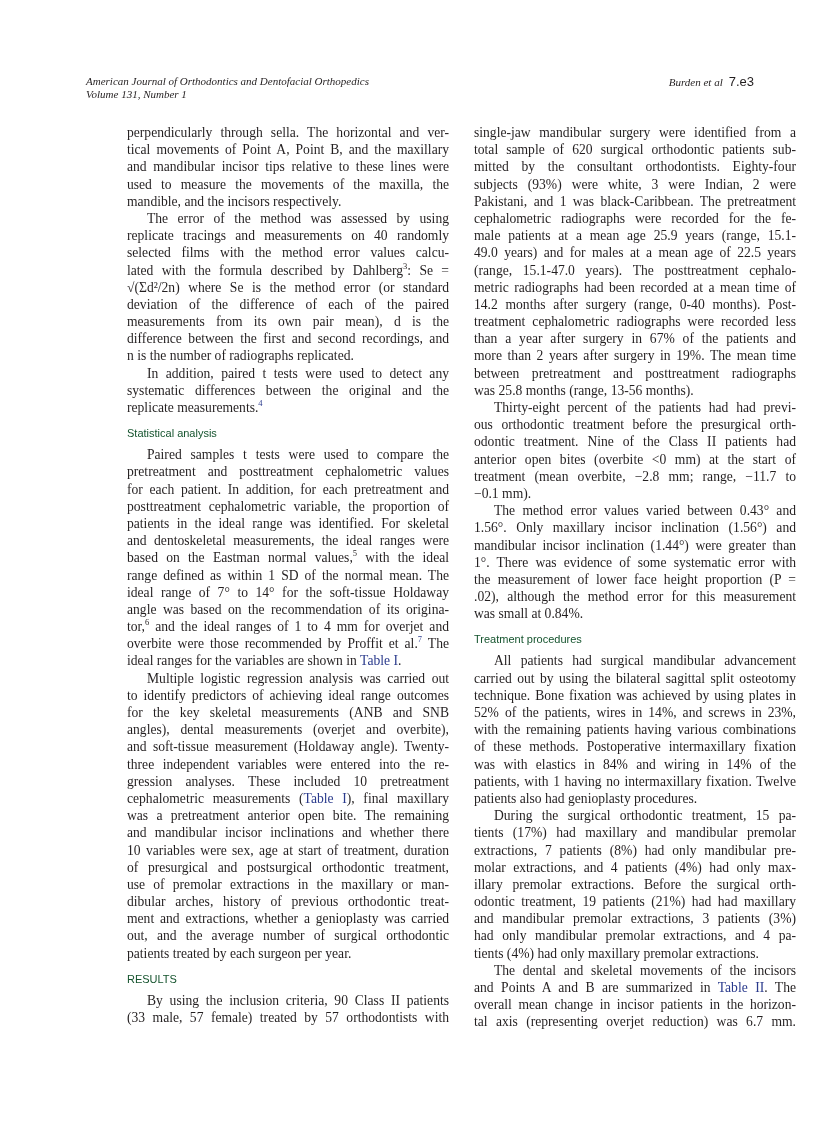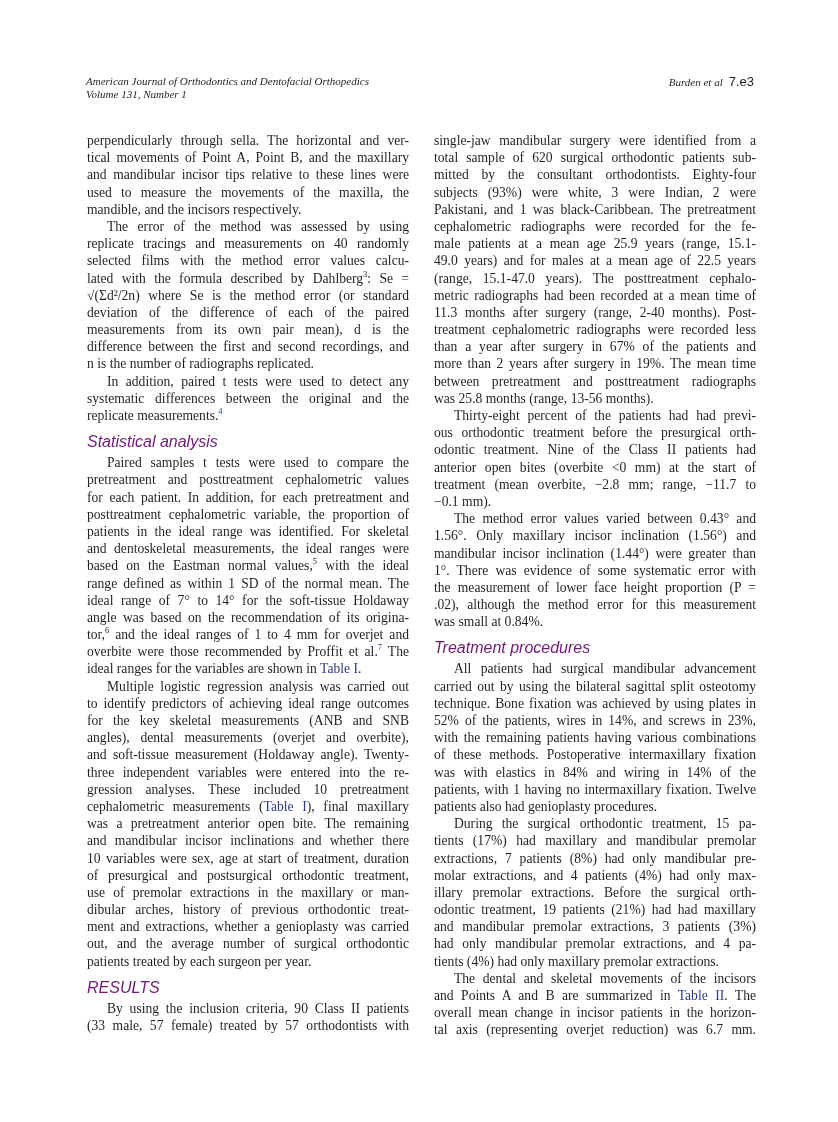--- a/index.html
+++ b/index.html
@@ -1,26 +1,26 @@
 <!DOCTYPE html>
 <html><head>
 <meta charset="utf-8">
 <style>
   html, body { margin: 0; padding: 0; background: #ffffff; }
   body { width: 838px; height: 1122px; position: relative; overflow: hidden; font-family: "Liberation Serif", serif; color: #231f20; }
   .header { position: absolute; left: 86px; top: 75px; width: 668px; font-style: italic; font-size: 11px; line-height: 13px; color: #231f20; }
   .header .right { position: absolute; right: 0; top: 0; font-style: italic; }
   .header .pg { font-style: normal; font-family: "Liberation Sans", sans-serif; font-size: 13px; margin-left: 6px; color: #231f20; }
-  .col { position: absolute; top: 132px; width: 322px; font-size: 13.6px; line-height: 17.2px; }
+  .col { position: absolute; top: 124px; width: 322px; font-size: 13.6px; line-height: 17.2px; margin-left: 40px; }
   .col.left { left: 87px; }
   .col.right { left: 434px; }
   .ln { display: block; text-align: justify; text-align-last: justify; white-space: nowrap; height: 17.2px; overflow: visible; }
   .ln.last { text-align-last: left; }
   .ln.ind { text-indent: 20px; }
-  .h2 { display: block; font-family: "Liberation Sans", sans-serif; font-size: 16px; color: #701a75; margin-top: 9px; margin-bottom: 4px; height: 17px; line-height: 17px; font-style: italic; }
+  .h2 { display: block; font-family: "Liberation Sans", sans-serif; font-size: 11px; color: #14532d; margin-top: 9px; margin-bottom: 4px; height: 17px; line-height: 17px; }
   .link { color: #2a3a8c; }
   sup { font-size: 8.5px; line-height: 0; vertical-align: 6px; }
   sup.ref { color: #2a3a8c; }
 </style>
 </head>
 <body>
 
 <div class="header">
   <div>American Journal of Orthodontics and Dentofacial Orthopedics</div>
   <div>Volume 131, Number 1</div>
@@ -104,21 +104,21 @@
     <span class="ln">single-jaw mandibular surgery were identified from a</span>
     <span class="ln">total sample of 620 surgical orthodontic patients sub-</span>
     <span class="ln">mitted by the consultant orthodontists. Eighty-four</span>
     <span class="ln">subjects (93%) were white, 3 were Indian, 2 were</span>
     <span class="ln">Pakistani, and 1 was black-Caribbean. The pretreatment</span>
     <span class="ln">cephalometric radiographs were recorded for the fe-</span>
     <span class="ln">male patients at a mean age 25.9 years (range, 15.1-</span>
     <span class="ln">49.0 years) and for males at a mean age of 22.5 years</span>
     <span class="ln">(range, 15.1-47.0 years). The posttreatment cephalo-</span>
     <span class="ln">metric radiographs had been recorded at a mean time of</span>
-    <span class="ln">11.3 months after surgery (range, 2-40 months). Post-</span>
+    <span class="ln">14.2 months after surgery (range, 0-40 months). Post-</span>
     <span class="ln">treatment cephalometric radiographs were recorded less</span>
     <span class="ln">than a year after surgery in 67% of the patients and</span>
     <span class="ln">more than 2 years after surgery in 19%. The mean time</span>
     <span class="ln">between pretreatment and posttreatment radiographs</span>
     <span class="ln last">was 25.8 months (range, 13-56 months).</span>
   </div>
   <div>
     <span class="ln ind">Thirty-eight percent of the patients had had previ-</span>
     <span class="ln">ous orthodontic treatment before the presurgical orth-</span>
     <span class="ln">odontic treatment. Nine of the Class II patients had</span>

